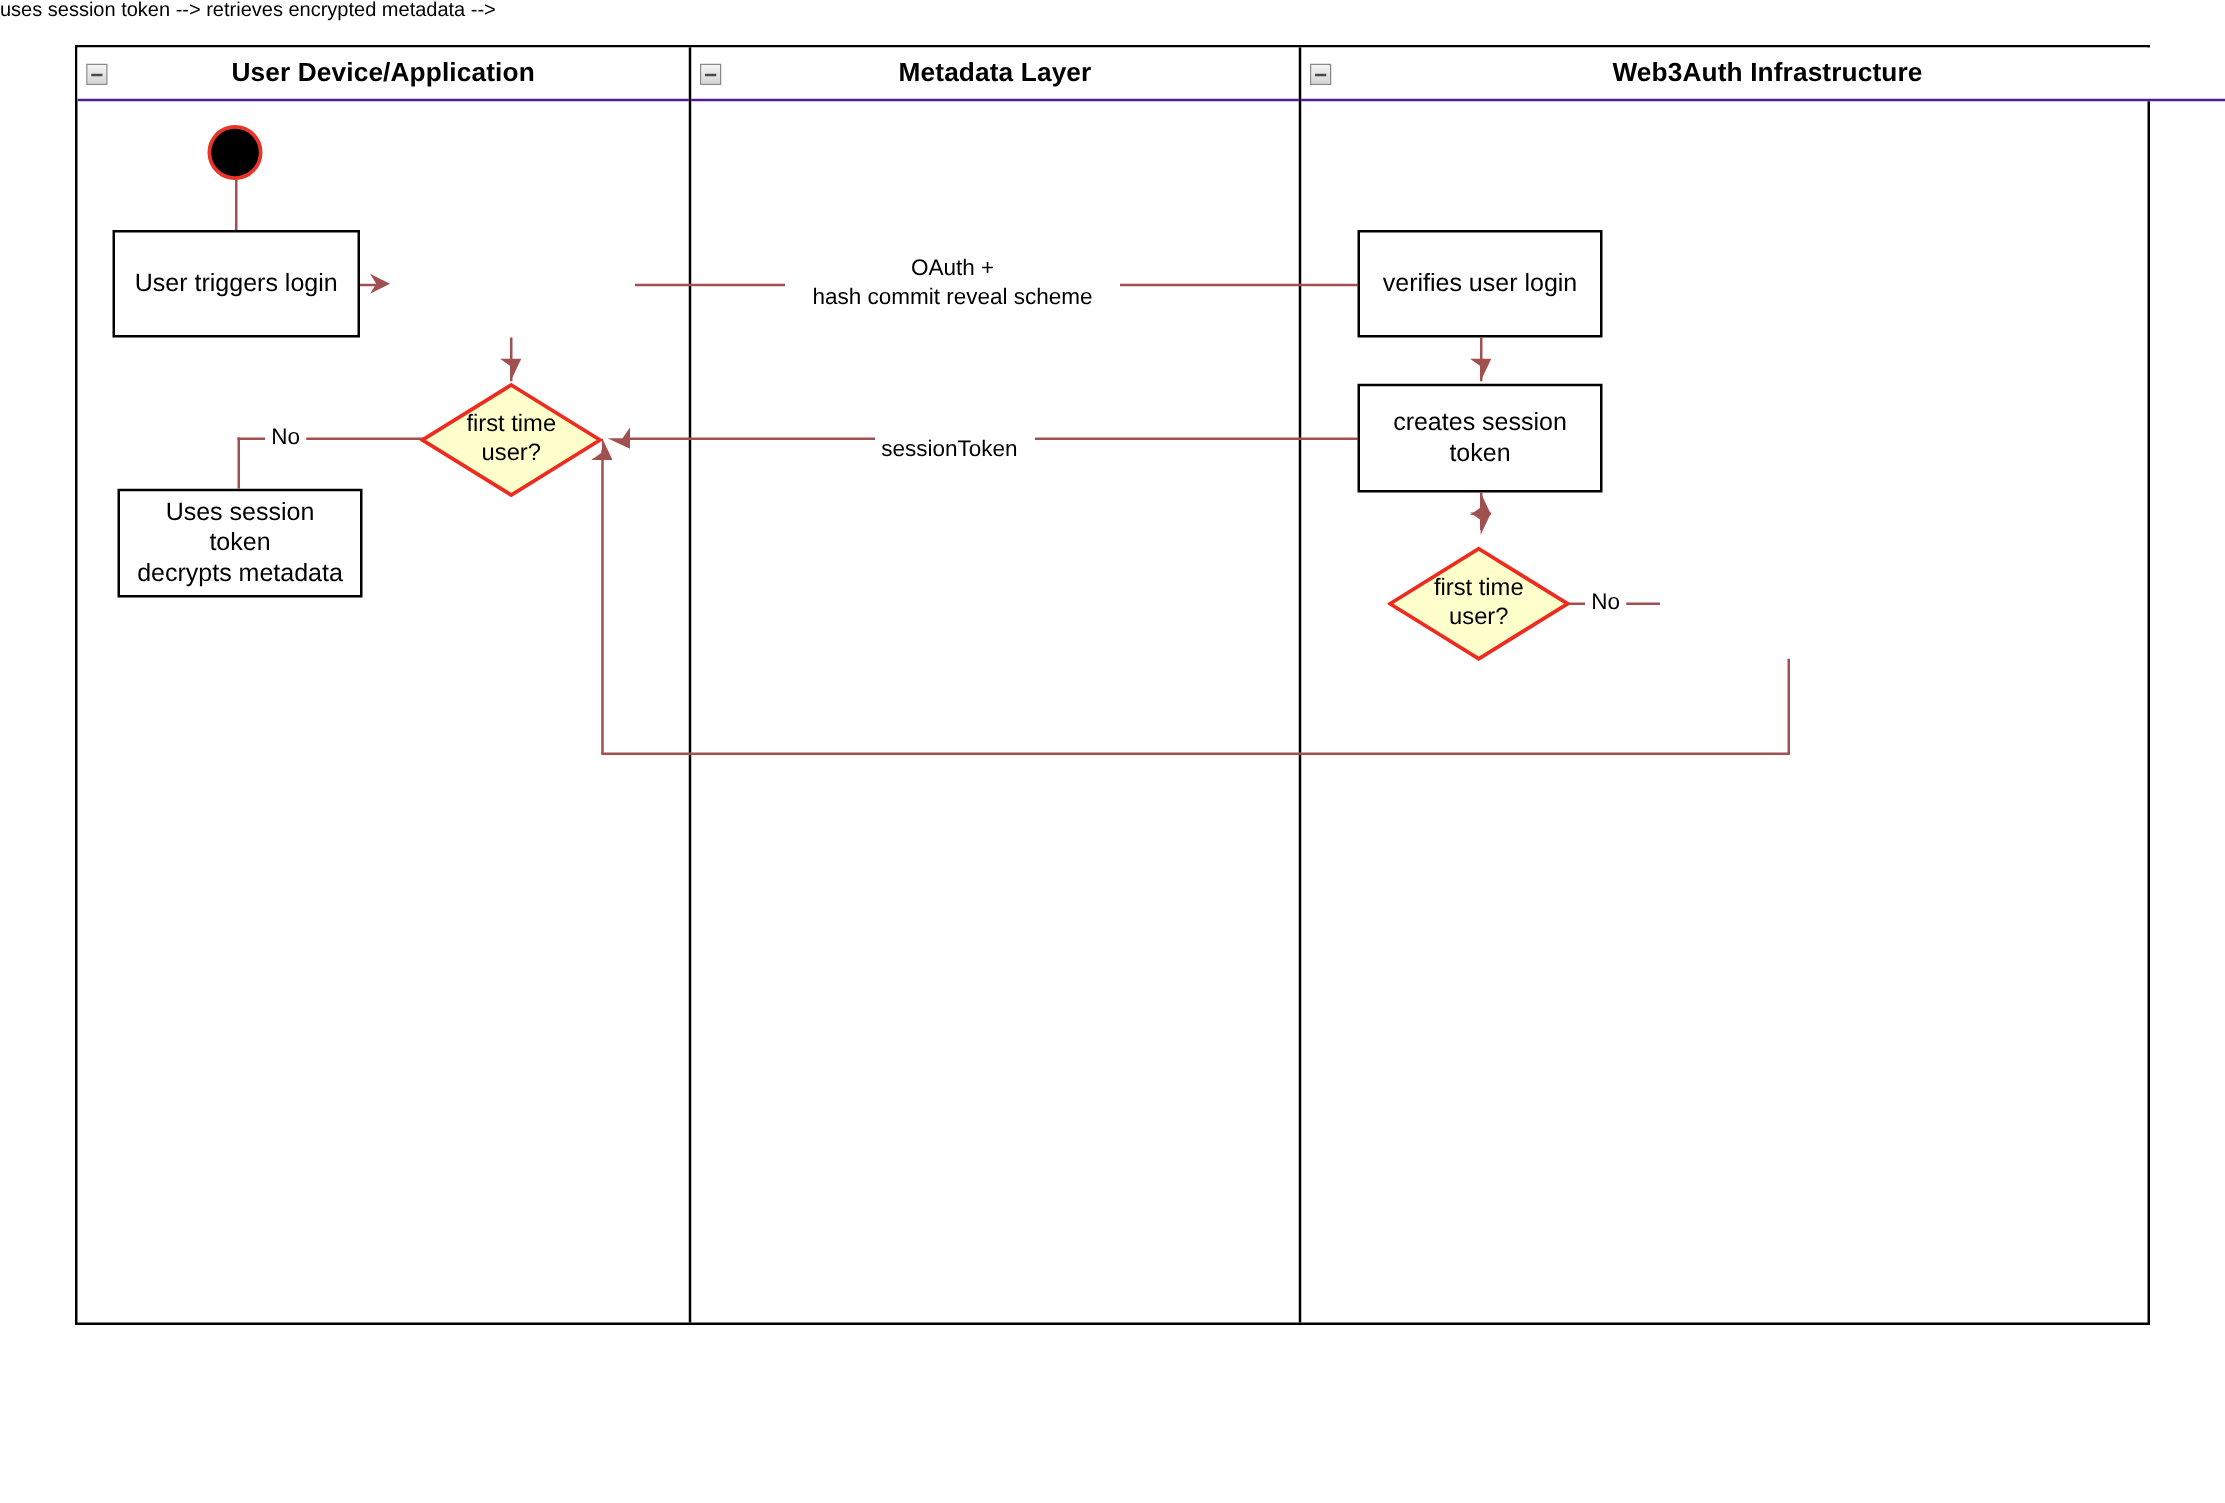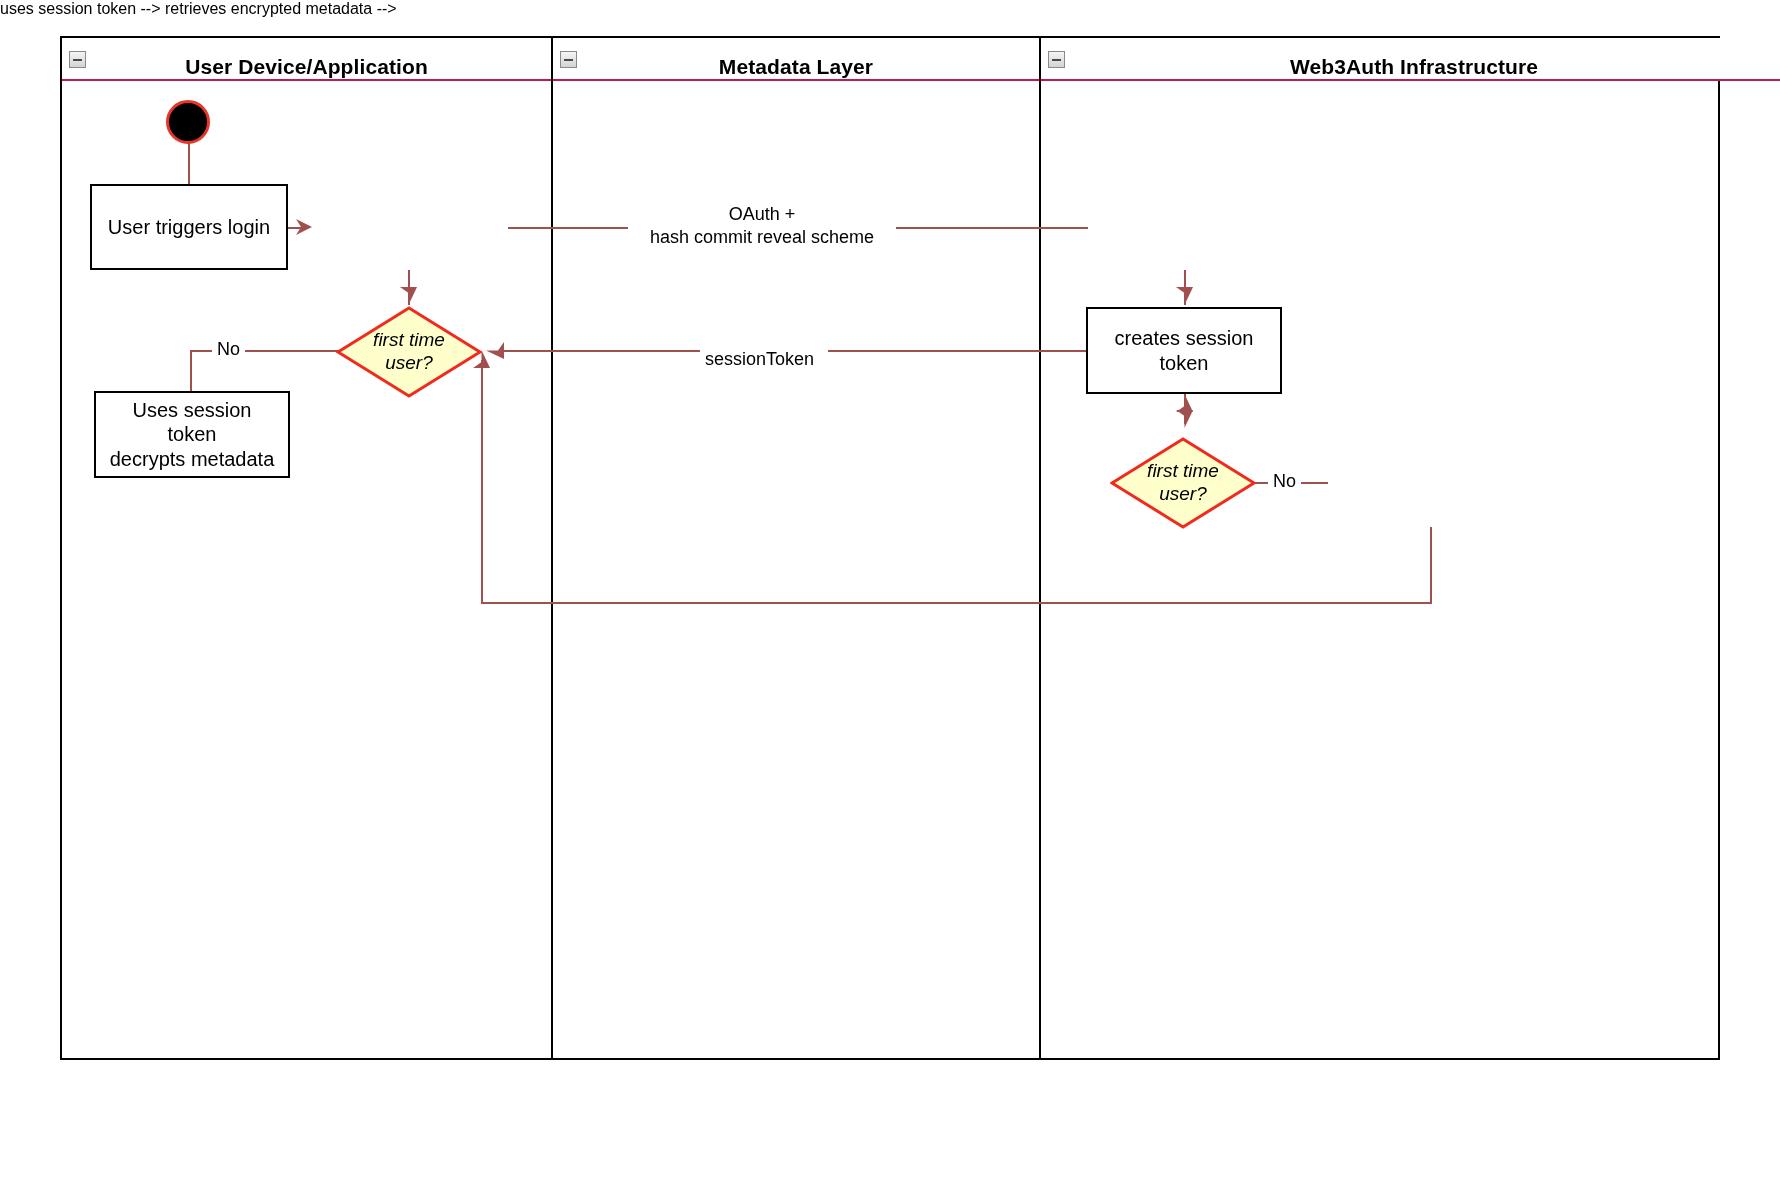--- a/index.html
+++ b/index.html
@@ -1,35 +1,35 @@
 <!DOCTYPE html>
 <html><head>
 <meta charset="utf-8">
 <style>
   html,body{margin:0;padding:0;background:#ffffff;}
   body{font-family:"Liberation Sans",sans-serif;}
   #canvas{position:relative;width:1780px;height:1202px;background:#ffffff;overflow:hidden;}
 
   .pool{position:absolute;box-sizing:border-box;border:2px solid #000000;background:#ffffff;}
-  .lane-head{position:absolute;box-sizing:border-box;border-bottom:2px solid #be185d;
-             display:flex;align-items:flex-end;justify-content:center;background:#ffffff;}
+  .lane-head{position:absolute;box-sizing:border-box;border-bottom:2px solid #4c1d95;
+             display:flex;align-items:center;justify-content:center;background:#ffffff;}
   .lane-title{font-size:21px;font-weight:bold;color:#000000;letter-spacing:.1px;}
   .lane-div{position:absolute;width:2px;background:#000000;}
   .collapse-icon{position:absolute;width:17px;height:17px;box-sizing:border-box;
                  border:1px solid #8a8a8a;background:linear-gradient(#f5f5f5,#d4d4d4);}
   .collapse-icon::before{content:"";position:absolute;left:3px;top:7px;width:9px;height:2px;background:#4a4a4a;}
 
   .node{position:absolute;box-sizing:border-box;border:2px solid #000000;background:#ffffff;
         display:flex;align-items:center;justify-content:center;text-align:center;
         font-size:20px;color:#000000;line-height:1.22;padding:2px 6px;}
 
   .diamond{position:absolute;}
   .diamond .dlabel{position:absolute;left:0;top:0;width:100%;height:100%;
         display:flex;align-items:center;justify-content:center;text-align:center;
-        font-size:19px;color:#000000;line-height:1.2;pointer-events:none;font-style:italic;}
+        font-size:19px;color:#000000;line-height:1.2;pointer-events:none;}
 
   .startnode{position:absolute;border-radius:50%;background:#000000;box-sizing:border-box;
              border:3px solid #e8352a;}
 
   .edge{position:absolute;background:#a15050;}
   .edge.h{height:2px;}
   .edge.v{width:2px;}
 
   .elabel{position:absolute;font-size:18px;color:#000000;background:#ffffff;
           padding:0 5px;white-space:nowrap;text-align:center;line-height:1.25;}
@@ -153,20 +153,23 @@
   </div>
 
   
   <div class="node" style="left:94px;top:391px;width:196px;height:87px;flex-direction:column;">
     <span>Uses session</span>
     <span>token</span>
     <span>decrypts metadata</span>
   </div>
 
   
+  <div class="node" style="left:1086px;top:184px;width:196px;height:86px;">
+    <span>verifies user login</span>
+  </div>
 
   
   <div class="node" style="left:1086px;top:307px;width:196px;height:87px;flex-direction:column;">
     <span>creates session</span>
     <span>token</span>
   </div>
 
   
   <div class="diamond" style="left:1110px;top:437px;width:146px;height:92px;">
     <svg width="146" height="92" viewBox="0 0 146 92" style="display:block;">

